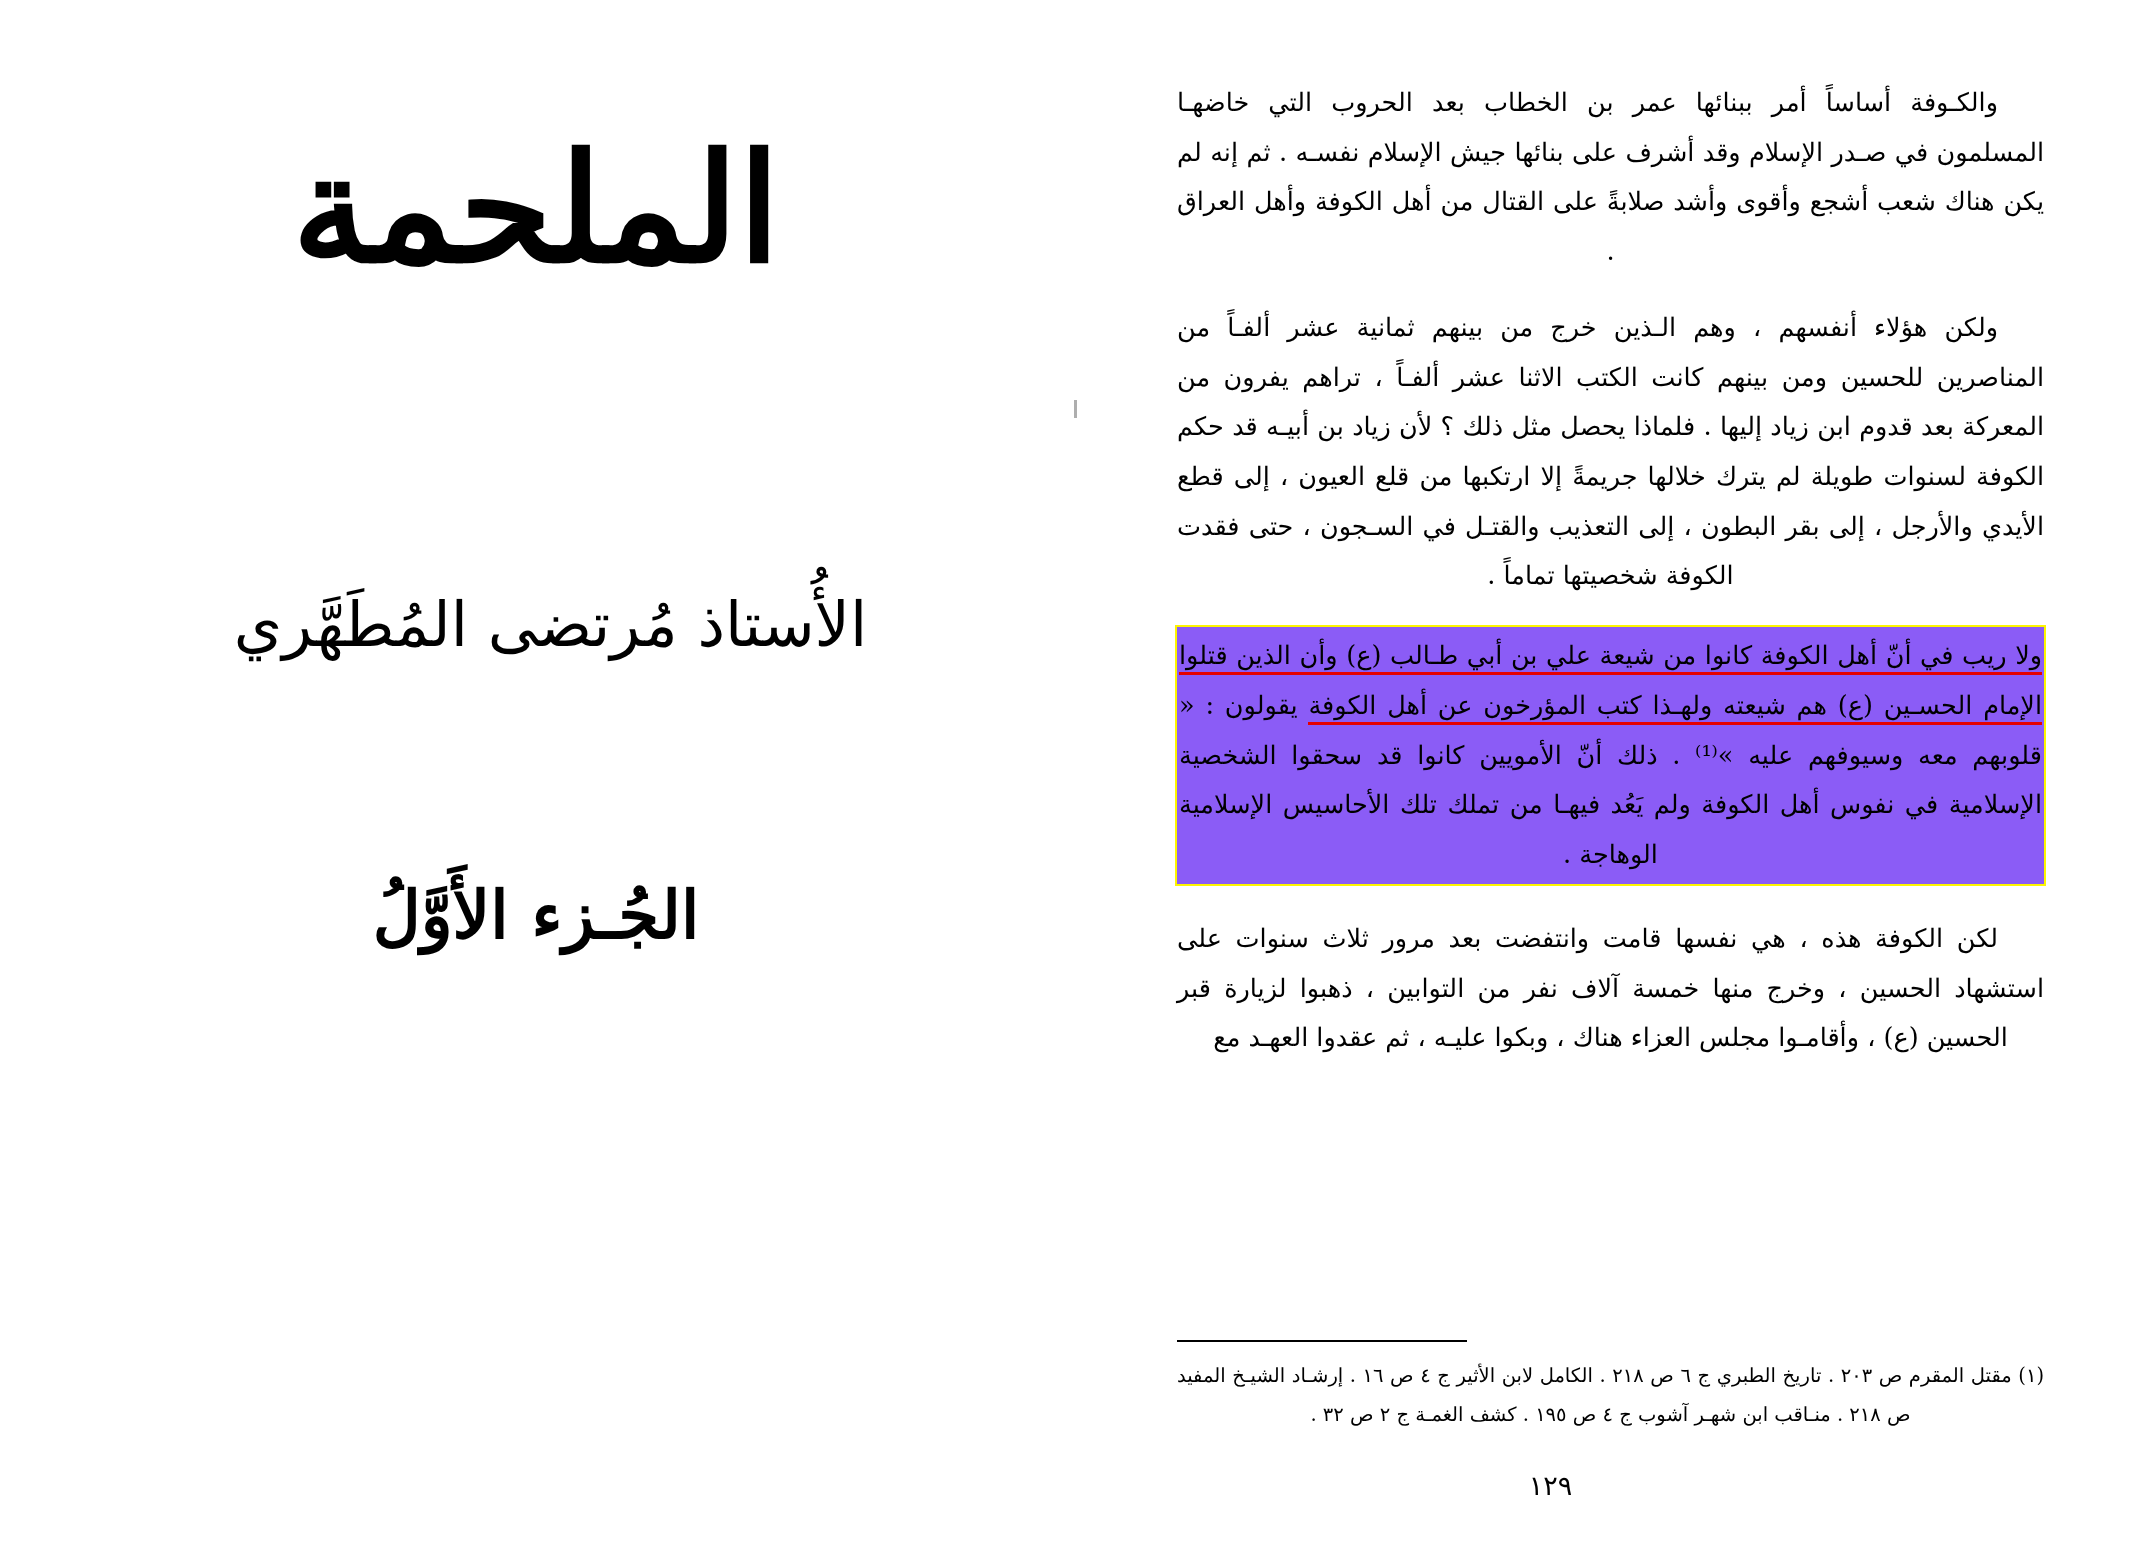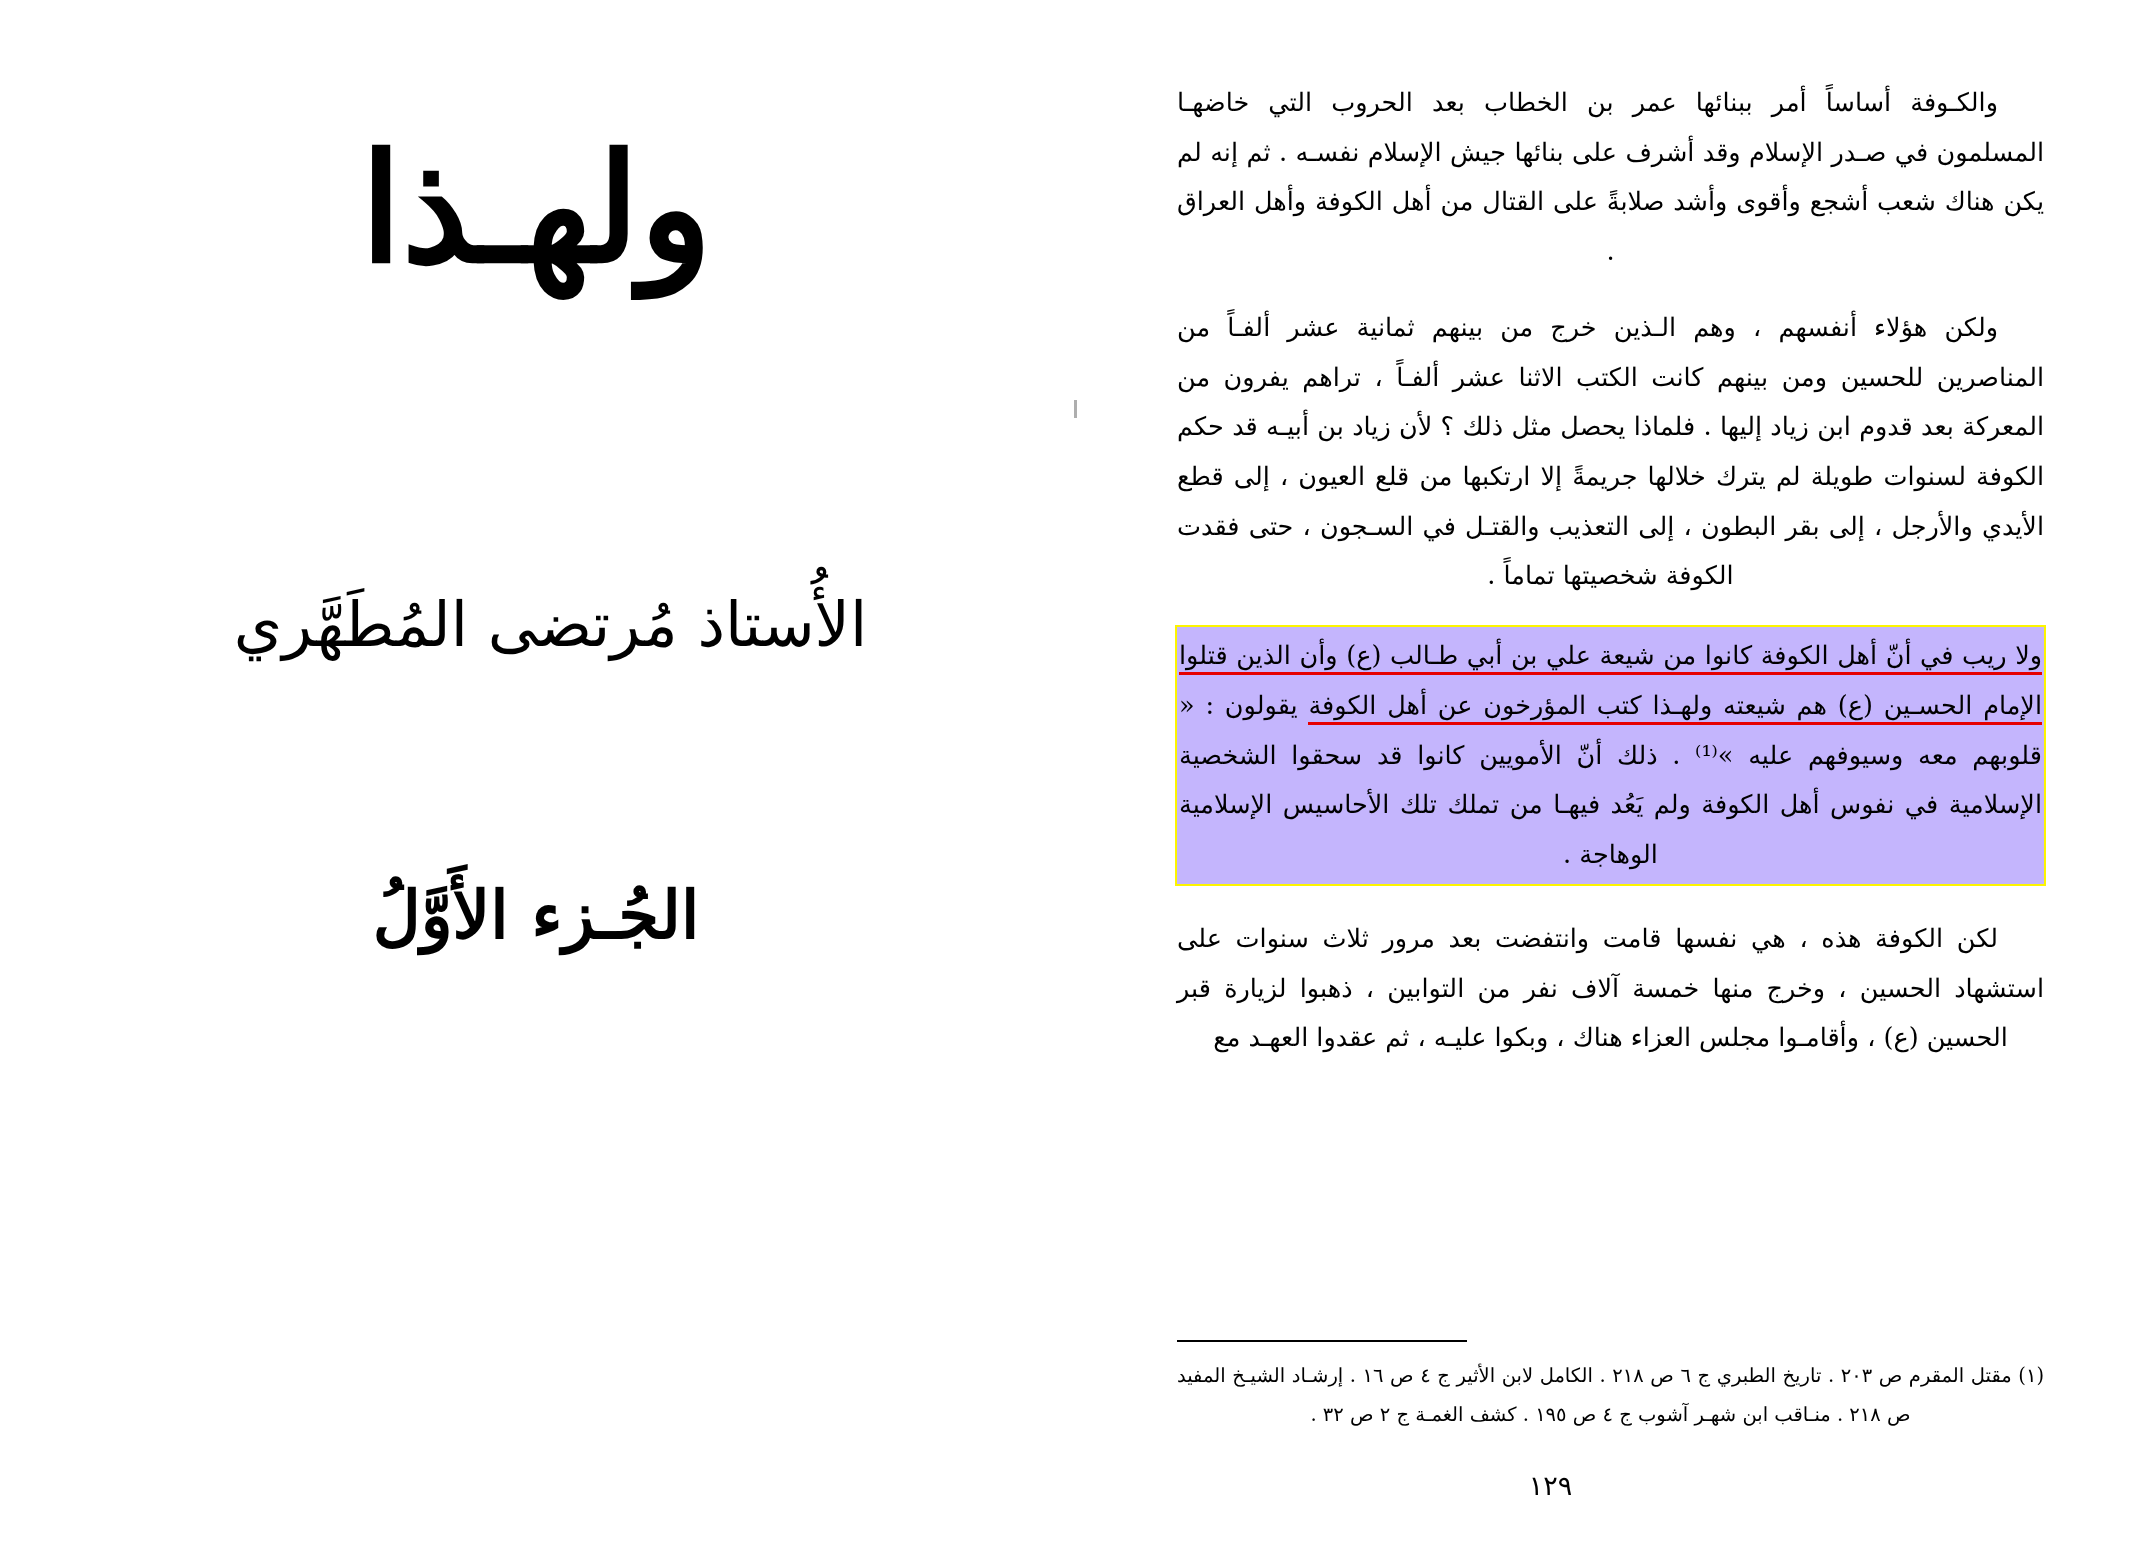--- a/index.html
+++ b/index.html
@@ -85,21 +85,21 @@
     text-align-last: center;
     margin: 0 0 26px 0;
     font-family: "DejaVu Serif", serif;
   }
   .para.indent::before {
     content: "";
     display: inline-block;
     width: 46px;
   }
   .para.highlight {
-    background: #c4b5fd;
+    background: #8b5cf6;
     box-shadow: 0 0 0 2px #fdf500;
     padding: 4px 2px;
     margin-bottom: 30px;
   }
   .para.highlight .underlined {
     border-bottom: 3px solid #e60000;
     padding-bottom: 2px;
   }
   .spacer-flex { flex: 1 1 auto; }
 
@@ -136,21 +136,21 @@
     opacity: .55;
   }
 </style>
 </head>
 <body>
 
 <div class="spread">
 
   <section class="page-title">
     <div class="book-title">
-      <span class="line1">ولهـذا</span>
+      <span class="line1">الملحمة</span>
     </div>
     <div class="author">الأُستاذ مُرتضى المُطَهَّري</div>
     <div class="volume">الجُـزء الأَوَّلُ</div>
   </section>
 
   <section class="page-text">
     <div class="gutter-mark"></div>
 
     <p class="para indent">والكـوفة أساساً أمر ببنائها عمر بن الخطاب بعد الحروب التي خاضهـا المسلمون في صـدر الإسلام وقد أشرف على بنائها جيش الإسلام نفسـه . ثم إنه لم يكن هناك شعب أشجع وأقوى وأشد صلابةً على القتال من أهل الكوفة وأهل العراق .</p>
     <p class="para indent">ولكن هؤلاء أنفسهم ، وهم الـذين خرج من بينهم ثمانية عشر ألفـاً من المناصرين للحسين ومن بينهم كانت الكتب الاثنا عشر ألفـاً ، تراهم يفرون من المعركة بعد قدوم ابن زياد إليها . فلماذا يحصل مثل ذلك ؟ لأن زياد بن أبيـه قد حكم الكوفة لسنوات طويلة لم يترك خلالها جريمةً إلا ارتكبها من قلع العيون ، إلى قطع الأيدي والأرجل ، إلى بقر البطون ، إلى التعذيب والقتـل في السـجون ، حتى فقدت الكوفة شخصيتها تماماً .</p>

